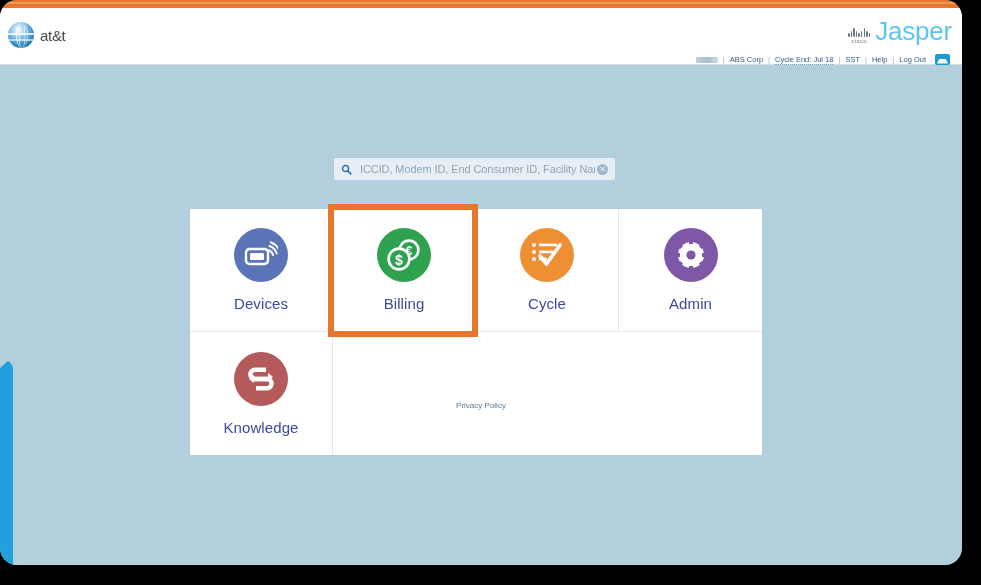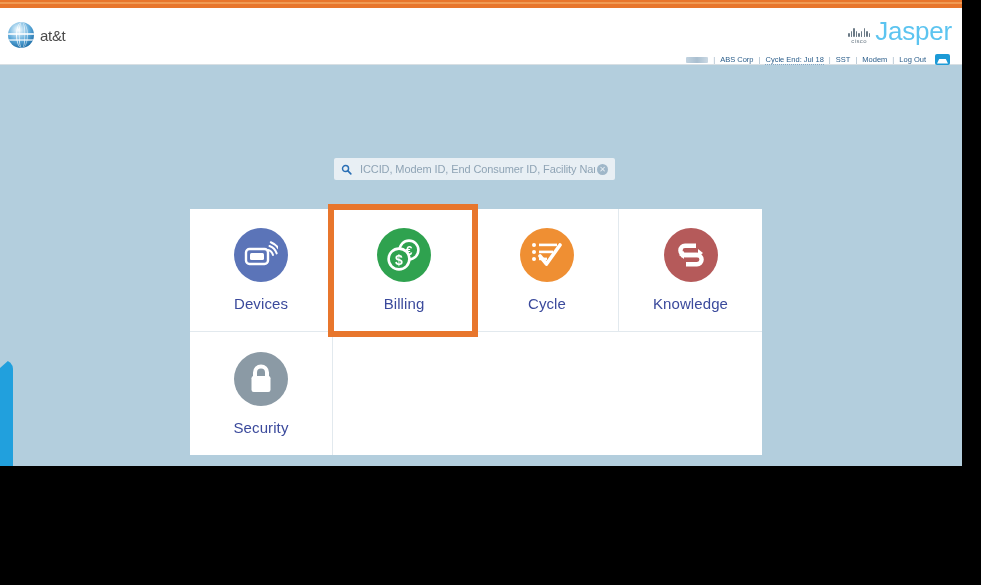--- a/index.html
+++ b/index.html
@@ -13,23 +13,24 @@
     overflow: hidden;
     font-family: "Liberation Sans", sans-serif;
   }
 
   
   #app-frame {
     position: absolute;
     left: 0;
     top: 0;
     width: 962px;
-    height: 466px;
+    height: 565px;
     background: #22c55e;
     overflow: hidden;
+    border-radius: 17px;
   }
 
   
   #top-accent-bar {
     position: absolute;
     left: 0;
     top: 0;
     width: 962px;
     height: 8px;
     background: #e8762c;
@@ -351,21 +352,21 @@
 
     <div id="util-nav">
       <span class="userblur"></span>
       <span class="sep">|</span>
       <span class="navlink">ABS Corp</span>
       <span class="sep">|</span>
       <span class="navlink dotted">Cycle End: Jul 18</span>
       <span class="sep">|</span>
       <span class="navlink">SST</span>
       <span class="sep">|</span>
-      <span class="navlink">Modem</span>
+      <span class="navlink">Help</span>
       <span class="sep">|</span>
       <span class="navlink">Log Out</span>
       <span id="mail-icon"></span>
     </div>
   </div>
 
   <div id="content">
 
     <div id="sidebar-tab"></div>
 
@@ -414,43 +415,58 @@
             <rect x="8" y="3.6" width="18" height="2.6" fill="#fff"></rect>
             <rect x="8" y="10.6" width="14" height="2.6" fill="#fff"></rect>
             <rect x="8" y="17.6" width="8" height="2.6" fill="#fff"></rect>
             <path d="M9 16 L15.5 24 L29 5" fill="none" stroke="#fff" stroke-width="3.6" stroke-linecap="round" stroke-linejoin="round"></path>
             <path d="M9 16 L15.5 24 L29 5" fill="none" stroke="#ef8f33" stroke-width="1.2" stroke-linecap="round" stroke-linejoin="round" opacity="0"></path>
           </svg>
         </div>
         <div class="tile-label">Cycle</div>
       </div>
 
+      <div class="tile">
+        <div class="tile-icon" style="background:#7e57a6">
+          <svg width="32" height="32" viewBox="0 0 32 32">
+            <g fill="#fff">
+              <circle cx="16" cy="16" r="13" fill="#fff"></circle>
+            </g>
+            <g fill="#7e57a6">
+              <circle cx="16" cy="16" r="4.6"></circle>
+            </g>
+            <g fill="#7e57a6">
+              <rect x="14" y="-1" width="4" height="6"></rect>
+              <rect x="14" y="27" width="4" height="6"></rect>
+              <rect x="-1" y="14" width="6" height="4"></rect>
+              <rect x="27" y="14" width="6" height="4"></rect>
+              <rect x="2.5" y="3.5" width="4" height="6" transform="rotate(-45 4.5 6.5)"></rect>
+              <rect x="25.5" y="22.5" width="4" height="6" transform="rotate(-45 27.5 25.5)"></rect>
+              <rect x="25.5" y="3.5" width="4" height="6" transform="rotate(45 27.5 6.5)"></rect>
+              <rect x="2.5" y="22.5" width="4" height="6" transform="rotate(45 4.5 25.5)"></rect>
+            </g>
+          </svg>
+        </div>
+        <div class="tile-label">Admin</div>
+      </div>
 
       <div class="tile">
         <div class="tile-icon" style="background:#b55a5a">
           <svg width="34" height="28" viewBox="0 0 34 28">
             <path d="M27 9 H11 a4.6 4.6 0 0 1 0-9.2 H22" fill="none" stroke="#fff" stroke-width="4.4" stroke-linecap="butt" transform="translate(0,5)"></path>
             <path d="M24 6 l5 4 -5 4 Z" fill="#fff" transform="translate(0,2)"></path>
             <path d="M7 19 H23 a4.6 4.6 0 0 1 0 9.2 H12" fill="none" stroke="#fff" stroke-width="4.4" stroke-linecap="butt" transform="translate(0,-5)"></path>
             <path d="M10 10 l-5 4 5 4 Z" fill="#fff" transform="translate(0,0)"></path>
           </svg>
         </div>
         <div class="tile-label">Knowledge</div>
       </div>
 
-      <div class="tile">
-        <div class="tile-icon" style="background:#8b9aa5">
-          <svg width="26" height="32" viewBox="0 0 26 32">
-            <path d="M7 14 V9.5 a6 6 0 0 1 12 0 V14" fill="none" stroke="#fff" stroke-width="4"></path>
-            <rect x="3.5" y="13" width="19" height="16" rx="2.2" fill="#fff"></rect>
-          </svg>
-        </div>
-        <div class="tile-label">Security</div>
-      </div>
 
 
     </div>
 
     <div id="tile-highlight"></div>
 
+    <div id="privacy-policy">Privacy Policy</div>
 
   </div>
 </div>
 
 </body></html>

